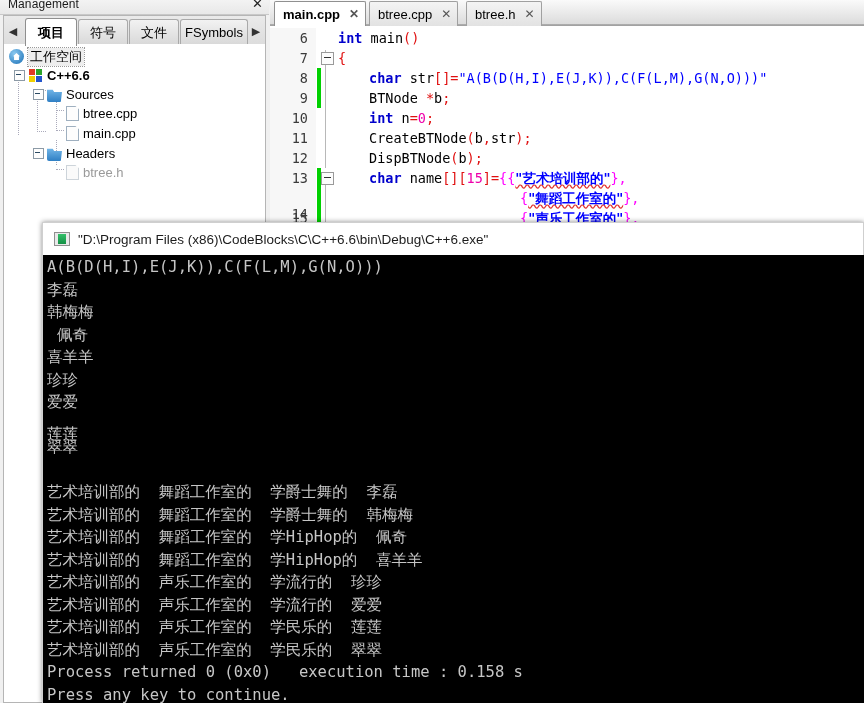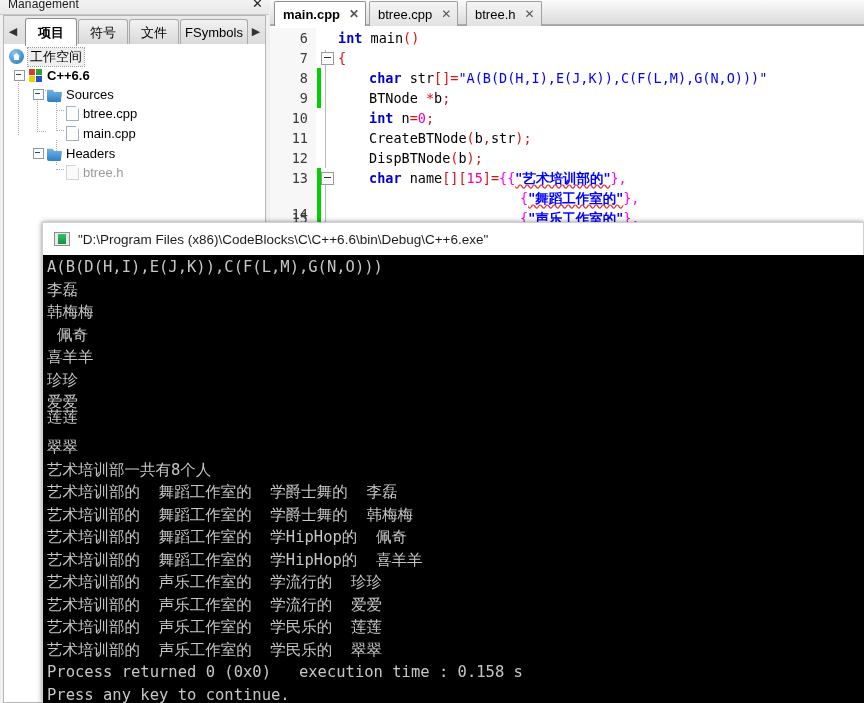--- a/index.html
+++ b/index.html
@@ -358,23 +358,22 @@
       <div id="con-title-text">"D:\Program Files (x86)\CodeBlocks\C\C++6.6\bin\Debug\C++6.exe"</div>
     </div>
     <div id="con-body">
       <div class="cout" style="top:1px;">A(B(D(H,I),E(J,K)),C(F(L,M),G(N,O)))</div>
       <div class="cout" style="top:23.5px;">李磊</div>
       <div class="cout" style="top:46px;">韩梅梅</div>
       <div class="cout" style="top:68.5px;margin-left:10px;">佩奇</div>
       <div class="cout" style="top:91px;">喜羊羊</div>
       <div class="cout" style="top:113.5px;">珍珍</div>
       <div class="cout" style="top:136px;">爱爱</div>
-      <div class="cout" style="top:151px;font-family:Liberation Serif, serif;">莲莲</div>
+      <div class="cout" style="top:168px;font-family:Liberation Serif, serif;">莲莲</div>
       <div class="cout" style="top:181px;">翠翠</div>
-      <div class="cout" style="top:203.5px;">艺术培训部一共有8个人</div>
       <div class="cout" style="top:226px;">艺术培训部的  舞蹈工作室的  学爵士舞的  李磊</div>
       <div class="cout" style="top:271px;">艺术培训部的  舞蹈工作室的  学HipHop的  佩奇</div>
       <div class="cout" style="top:248.5px;">艺术培训部的  舞蹈工作室的  学爵士舞的  韩梅梅</div>
       <div class="cout" style="top:293.5px;">艺术培训部的  舞蹈工作室的  学HipHop的  喜羊羊</div>
       <div class="cout" style="top:316px;">艺术培训部的  声乐工作室的  学流行的  珍珍</div>
       <div class="cout" style="top:338.5px;">艺术培训部的  声乐工作室的  学流行的  爱爱</div>
       <div class="cout" style="top:361px;text-align:center;">艺术培训部的  声乐工作室的  学民乐的  莲莲</div>
       <div class="cout" style="top:383.5px;">艺术培训部的  声乐工作室的  学民乐的  翠翠</div>
       <div class="cout" style="top:406px;"></div>
       <div class="cout" style="top:406px;">Process returned 0 (0x0)   execution time : 0.158 s</div>

